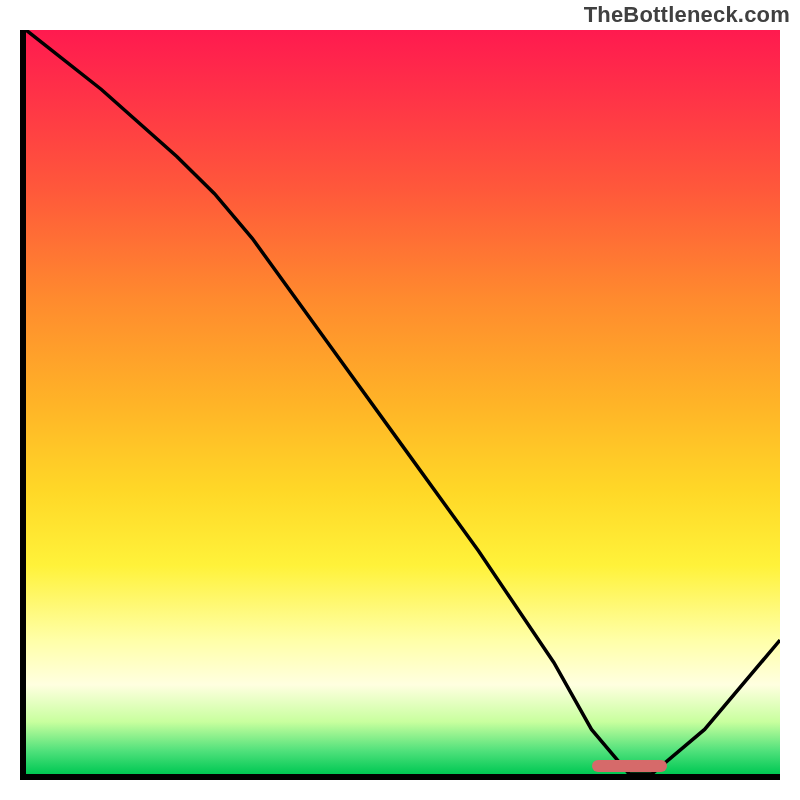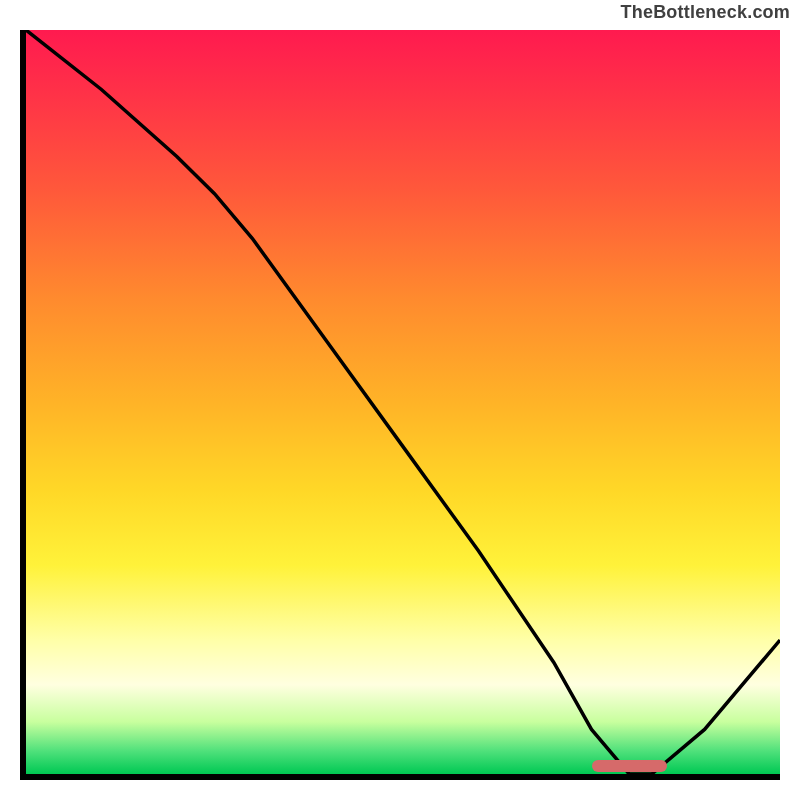--- a/index.html
+++ b/index.html
@@ -12,21 +12,21 @@
   }
   .container {
     position: relative;
     width: 800px;
     height: 800px;
   }
   .watermark {
     position: absolute;
     top: 2px;
     right: 10px;
-    font-size: 18px;
+    font-size: 22px;
     font-weight: bold;
     color: #404040;
     letter-spacing: 0.2px;
     margin-left: 7px;
   }
   .plot-frame {
     position: absolute;
     left: 20px;
     top: 30px;
     width: 760px;

